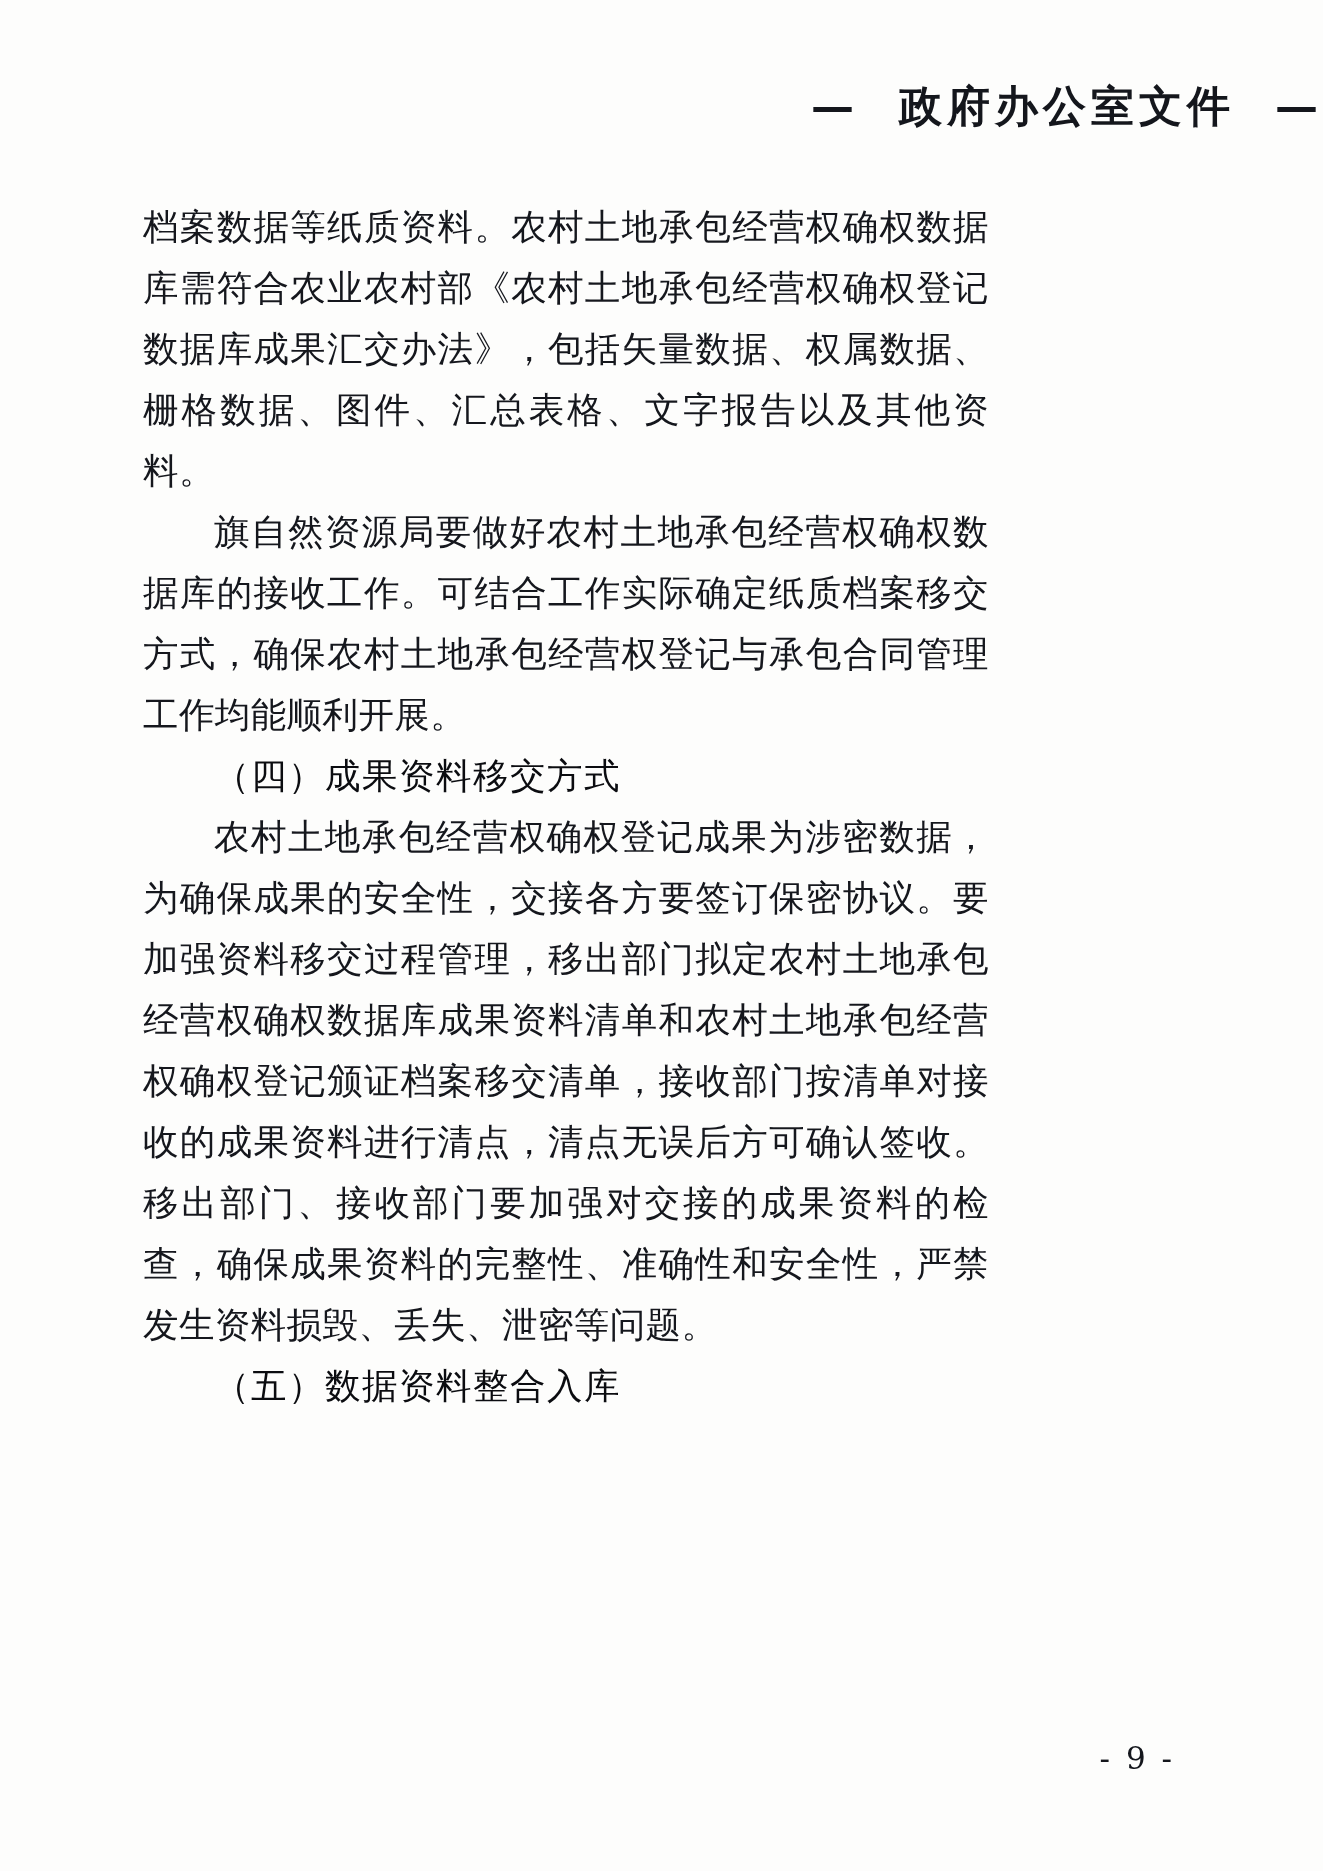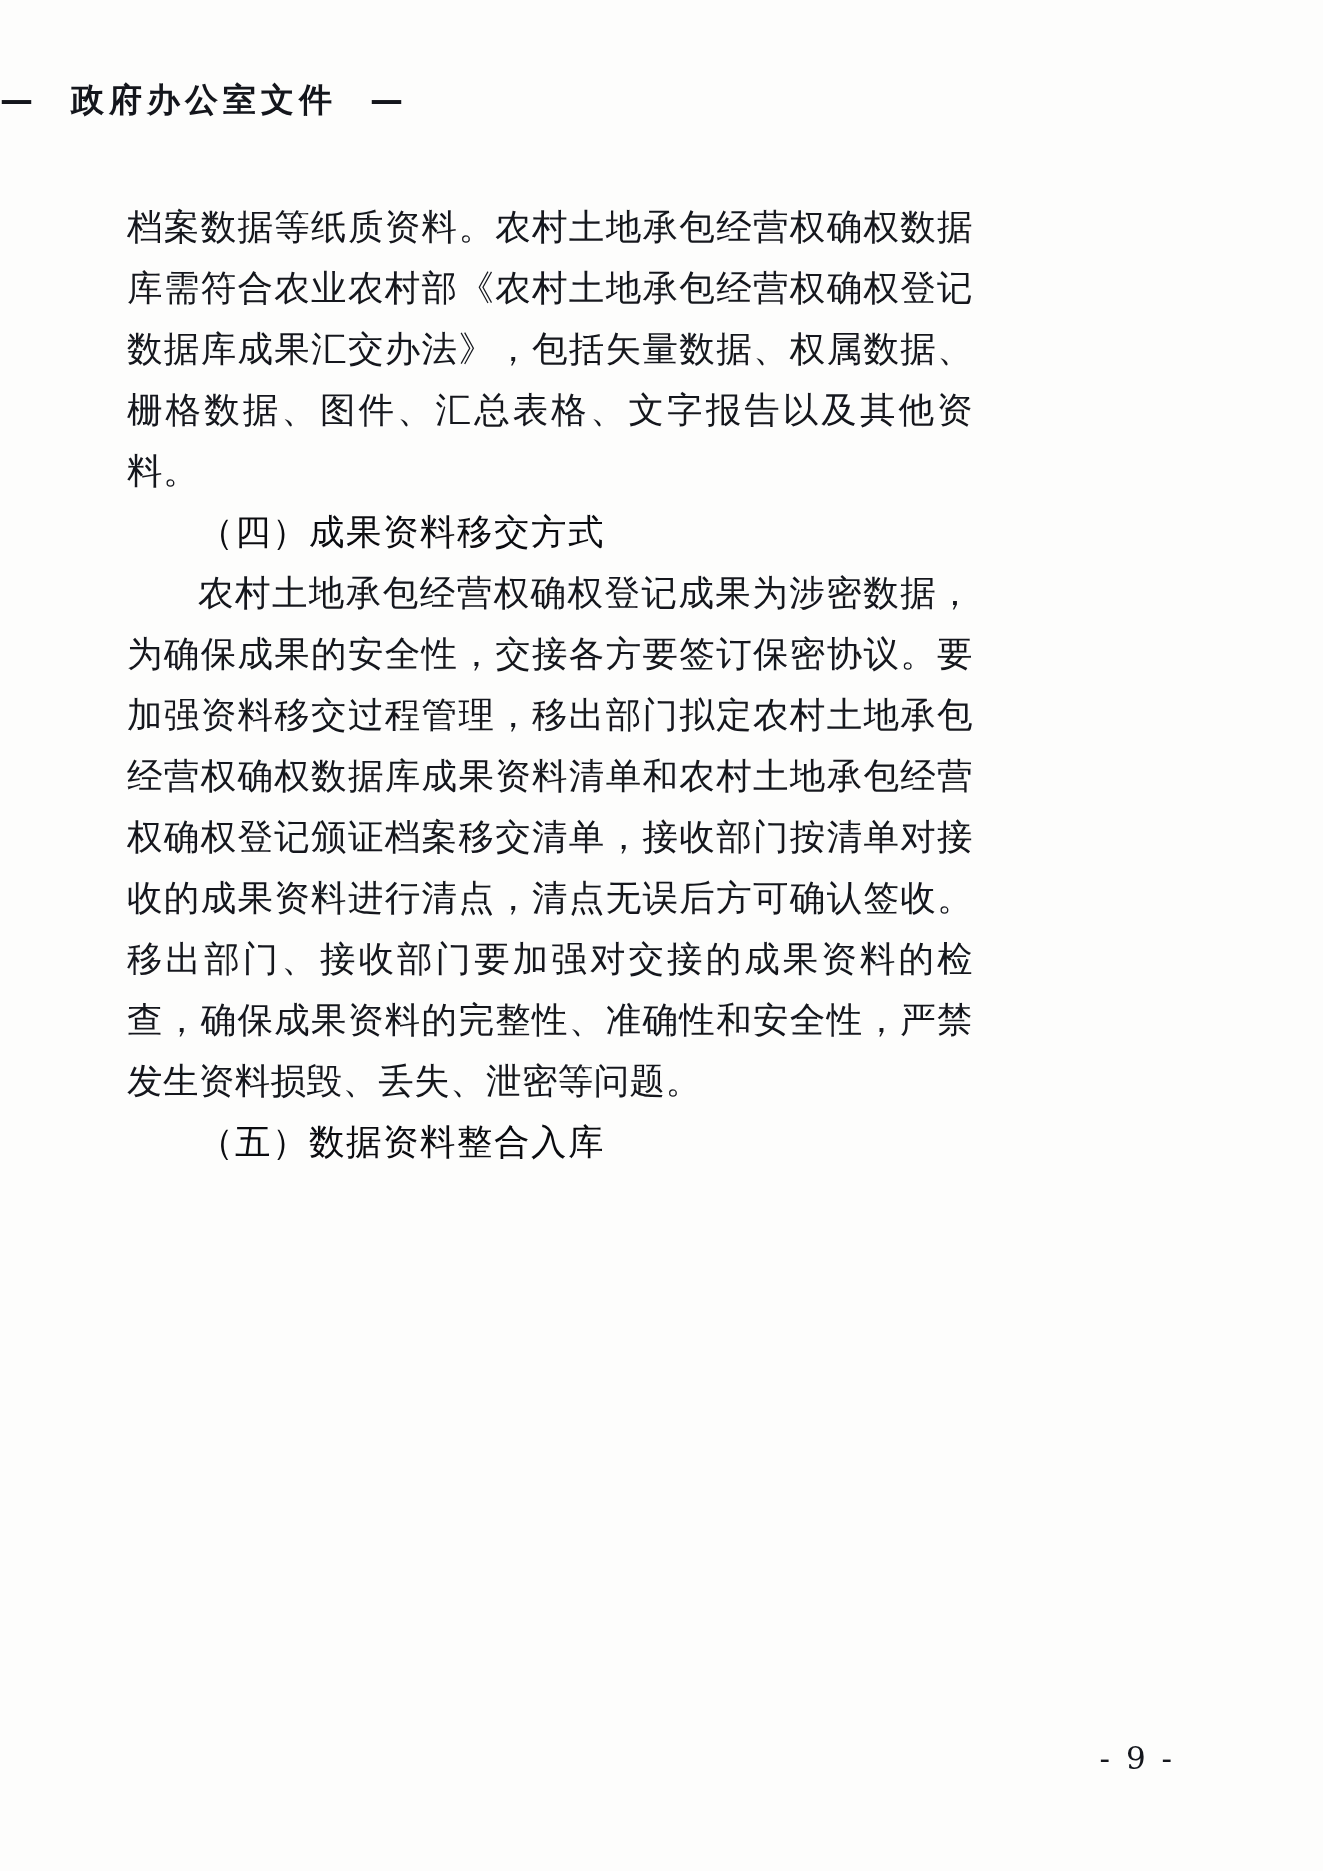--- a/index.html
+++ b/index.html
@@ -21,33 +21,34 @@
     overflow: hidden;
     box-sizing: border-box;
   }
 
   
   .doc-header {
     position: absolute;
     top: 78px;
     left: 0;
     right: 0;
-    text-align: left;
+    text-align: right;
     font-family: "DejaVu Serif", "Liberation Serif", serif;
-    font-size: 33px;
+    font-size: 43px;
     font-weight: 700;
     letter-spacing: 5px;
     color: #14161c;
     white-space: pre;
+    padding-left: 29px;
   }
 
   
   .body-block {
     position: absolute;
-    left: 127px;
+    left: 143px;
     top: 196px;
     width: 846px;
   }
 
   .para {
     font-family: "DejaVu Serif", "Liberation Serif", serif;
     font-size: 35.5px;
     line-height: 61px;
     color: #15171d;
     text-align: justify;
@@ -88,20 +89,21 @@
 <body>
 
 <div class="page">
 
   <div class="doc-header">—  政府办公室文件  —</div>
 
   <div class="body-block">
 
     <p class="para">档案数据等纸质资料。农村土地承包经营权确权数据库需符合农业农村部《农村土地承包经营权确权登记数据库成果汇交办法》，包括矢量数据、权属数据、栅格数据、图件、汇总表格、文字报告以及其他资料。</p>
 
+    <p class="para indent">旗自然资源局要做好农村土地承包经营权确权数据库的接收工作。可结合工作实际确定纸质档案移交方式，确保农村土地承包经营权登记与承包合同管理工作均能顺利开展。</p>
 
     <p class="section-heading">（四）成果资料移交方式</p>
 
     <p class="para indent">农村土地承包经营权确权登记成果为涉密数据，为确保成果的安全性，交接各方要签订保密协议。要加强资料移交过程管理，移出部门拟定农村土地承包经营权确权数据库成果资料清单和农村土地承包经营权确权登记颁证档案移交清单，接收部门按清单对接收的成果资料进行清点，清点无误后方可确认签收。移出部门、接收部门要加强对交接的成果资料的检查，确保成果资料的完整性、准确性和安全性，严禁发生资料损毁、丢失、泄密等问题。</p>
 
     <p class="section-heading">（五）数据资料整合入库</p>
 
 
   </div>
 

